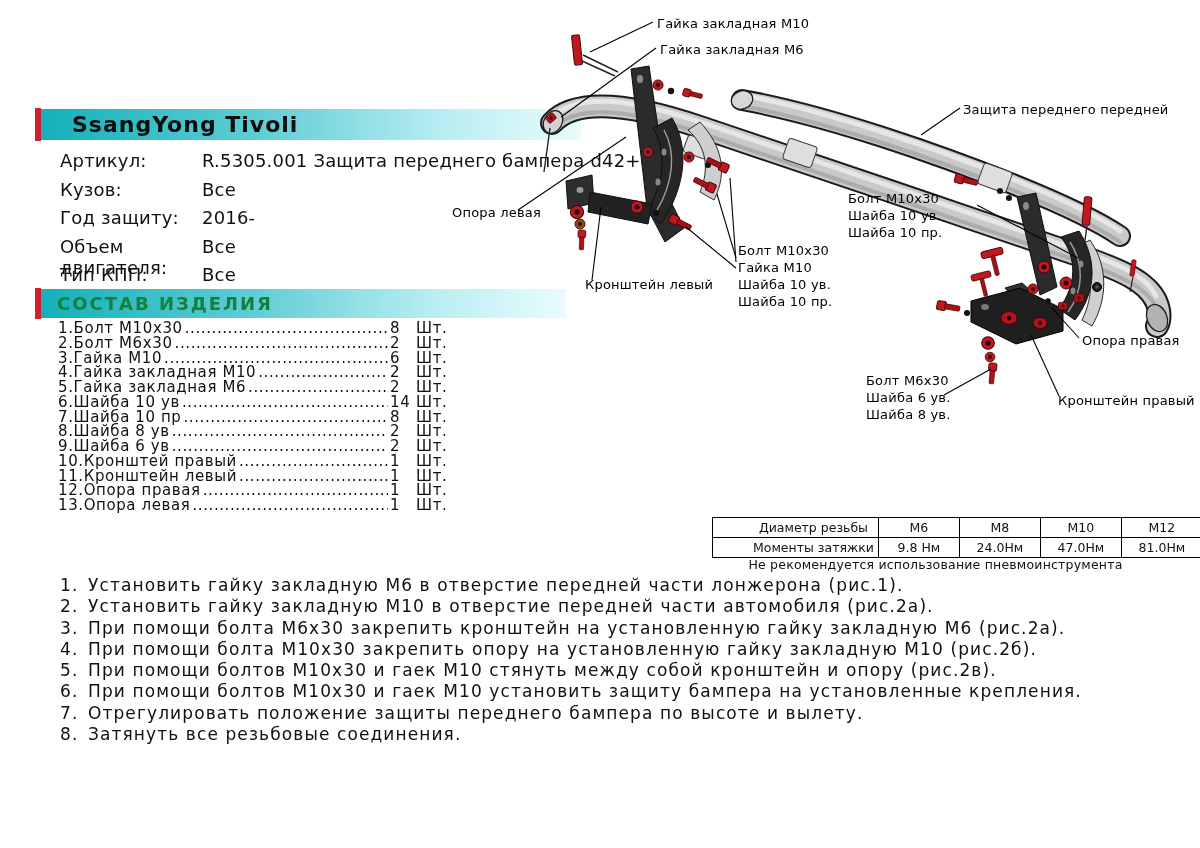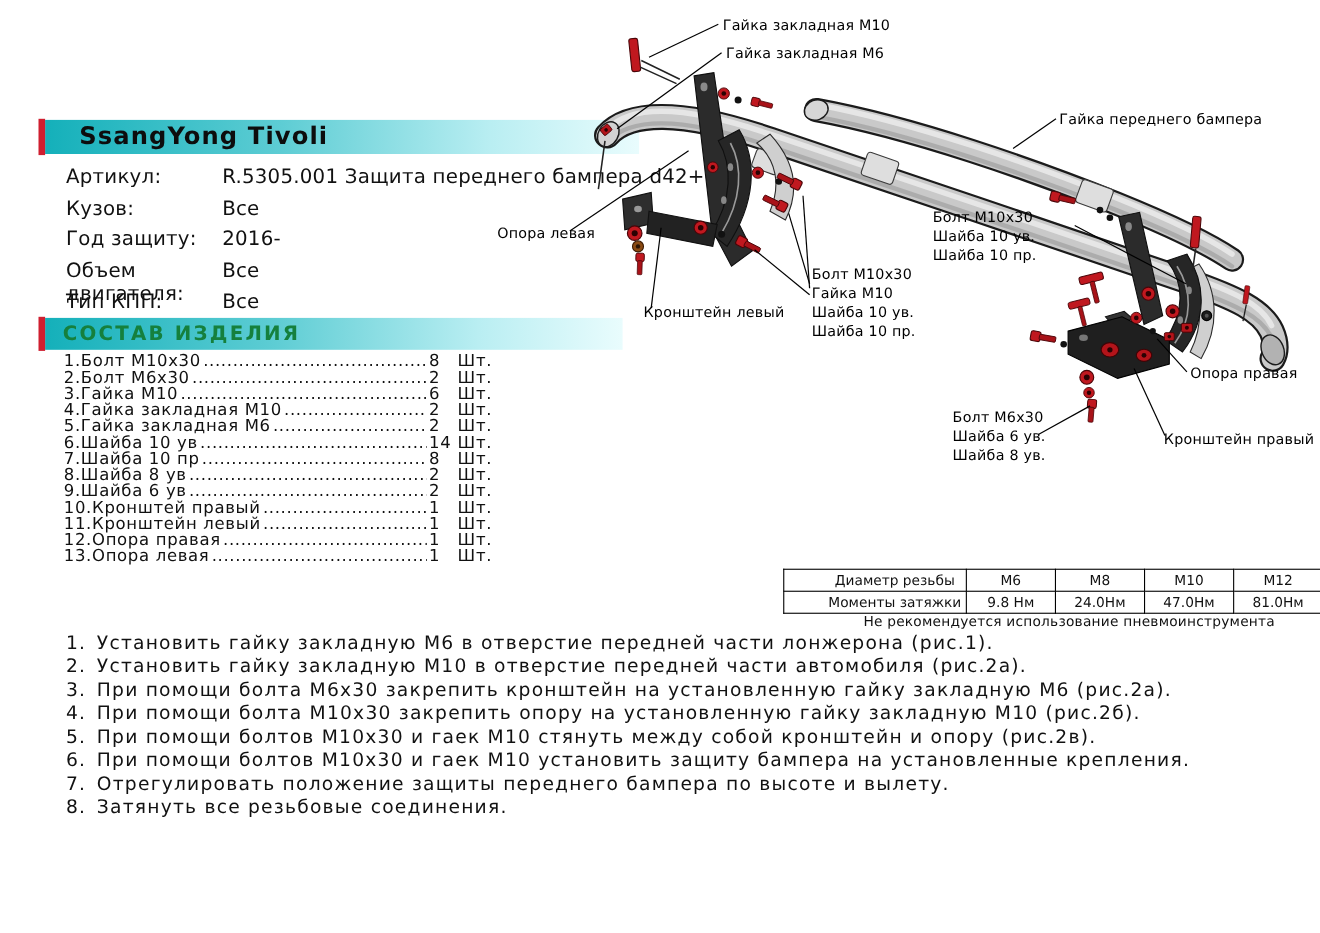--- a/index.html
+++ b/index.html
@@ -31,21 +31,21 @@
   .part-row .dots{flex:1;overflow:hidden;margin:0 2px;}
   .part-row .qty{width:26px;flex:none;}
   .part-row .unit{width:40px;flex:none;}
 
   
   .torque{position:absolute;left:712px;top:517px;border-collapse:collapse;font-size:12.5px;
           background:#fff;}
   .torque td{border:1px solid #000;text-align:center;padding:1px 4px;height:17px;white-space:nowrap;}
   .torque tr td:first-child{width:130px;padding-left:40px;}
   .torque td{min-width:72px;}
-  .note{position:absolute;top:557px;left:712px;width:447px;text-align:right;font-size:12.5px;
+  .note{position:absolute;top:557px;left:712px;width:447px;text-align:center;font-size:12.5px;
         letter-spacing:.2px;color:#111;}
 
   
   .steps{position:absolute;left:60px;top:575px;width:1125px;font-size:17px;letter-spacing:1.1px;}
   .step{display:flex;line-height:21.3px;white-space:nowrap;}
   .step .snum{width:28px;flex:none;}
 
   
   .diagram-svg{position:absolute;left:440px;top:0;width:760px;height:520px;}
   #diagram-labels{position:absolute;left:0;top:0;width:1200px;height:848px;pointer-events:none;}
@@ -415,21 +415,21 @@
   </svg>
 
   <div id="diagram-labels">
       <div class="callout" style="left: 657px; top: 15px;">
         <div>Гайка закладная М10</div>
       </div>
       <div class="callout" style="left: 660px; top: 41px;">
         <div>Гайка закладная М6</div>
       </div>
       <div class="callout" style="left: 963px; top: 101px;">
-        <div>Гайка переднего бампера</div>
+        <div>Защита переднего передней</div>
       </div>
       <div class="callout" style="left: 452px; top: 204px;">
         <div>Опора левая</div>
       </div>
       <div class="callout" style="left: 585px; top: 276px;">
         <div>Кронштейн левый</div>
       </div>
       <div class="callout" style="left: 848px; top: 190px;">
         <div>Болт М10х30</div>
         <div>Шайба 10 ув.</div>

